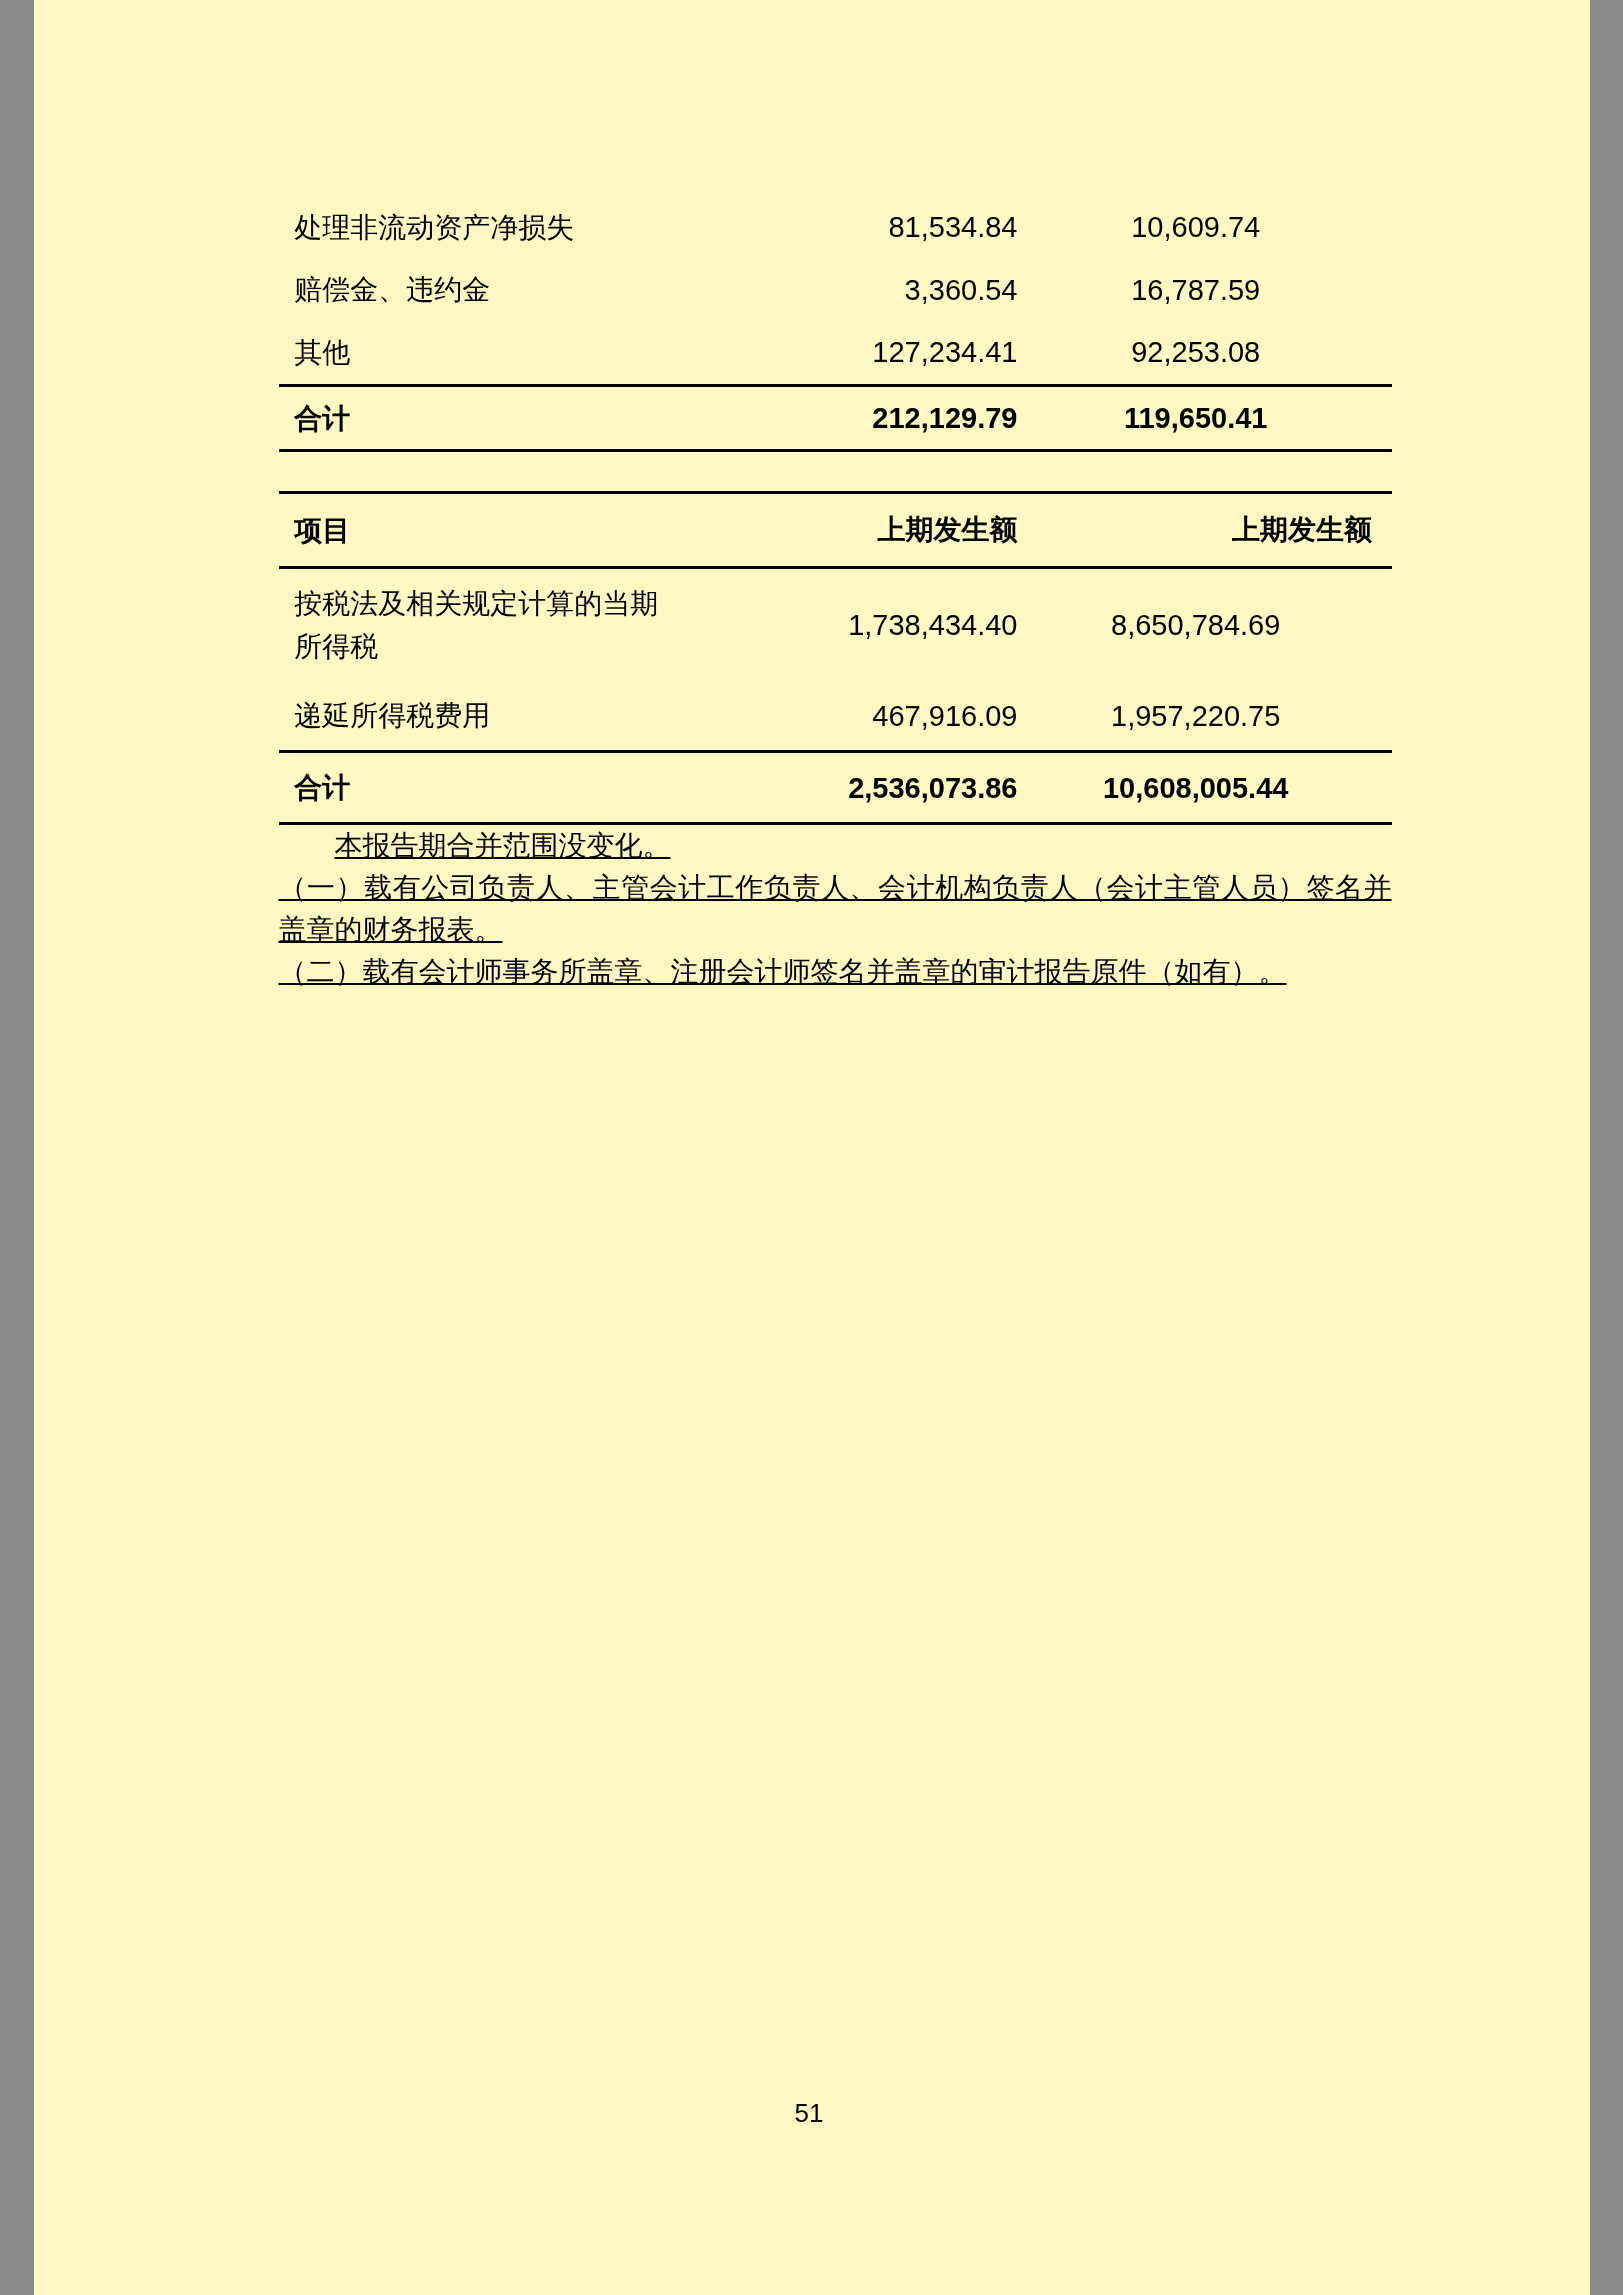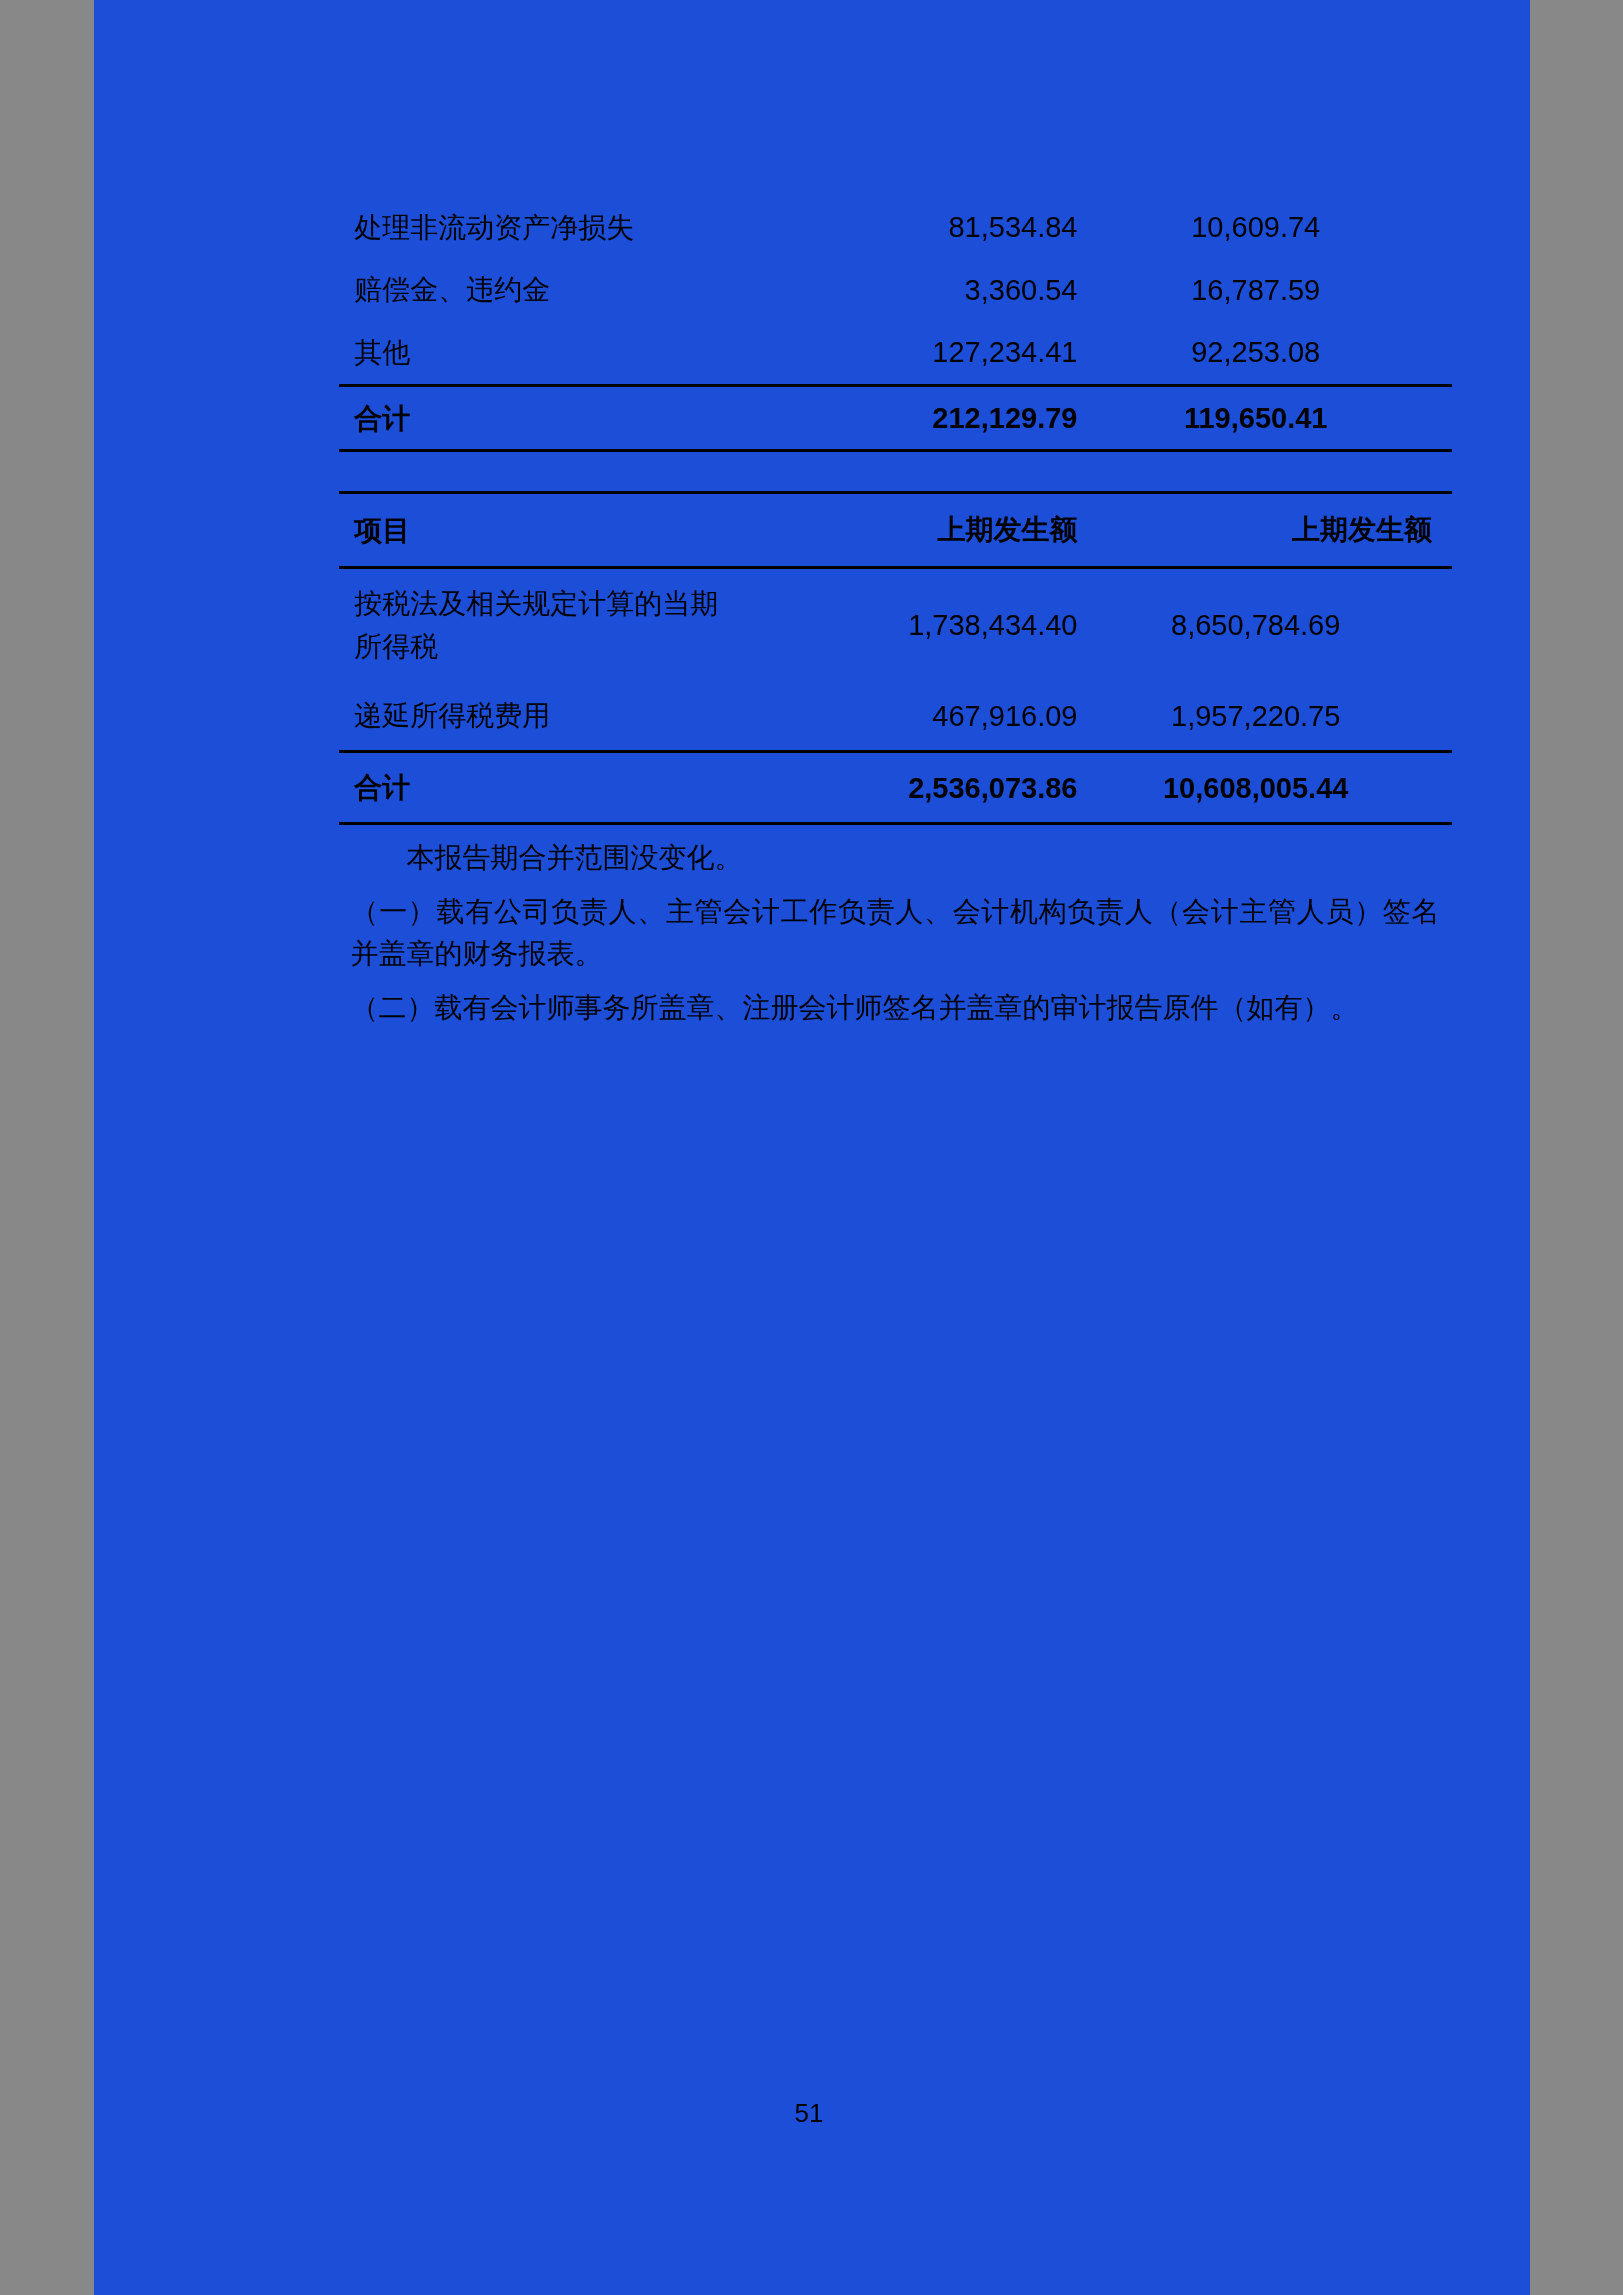--- a/index.html
+++ b/index.html
@@ -1,21 +1,21 @@
 <!DOCTYPE html>
 <html style="font-size:10.5px"><head>
 <meta charset="utf-8">
 <style>
   html, body { margin: 0; padding: 0; background: #888; }
   .page {
     position: relative;
-    width: 1436px;
+    width: 1556px;
     height: 2295px;
     margin: 0 auto;
-    background: #1d4ed8;
+    background: #fef9c3;
     color: #000000;
     font-family: "Liberation Serif", serif;
   }
   .content {
     position: absolute;
     left: 245px;
     top: 196px;
     width: 1113px;
   }
 
@@ -67,22 +67,23 @@
     font-weight: normal;
     margin: 0 0 0 -46px;
     line-height: 37px;
   }
   .h46 { margin-top: 27.5px; margin-bottom: 41px; }
   .h47 { margin-top: 71px; }
 
   p.body-text {
     font-size: 28px;
     line-height: 42px;
-    margin: 12px;
+    margin: 0;
     text-align: justify;
+    text-decoration: underline;
   }
   .intro   { margin-top: 41px; text-indent: 2em; }
   .item-1  { margin-top: 43px; }
   .item-2  { margin-top: 60px; }
   .item-3  { margin-top: 62px; }
   .address { margin-top: 55px; }
 
   .page-number {
     position: absolute;
     top: 2098px;

